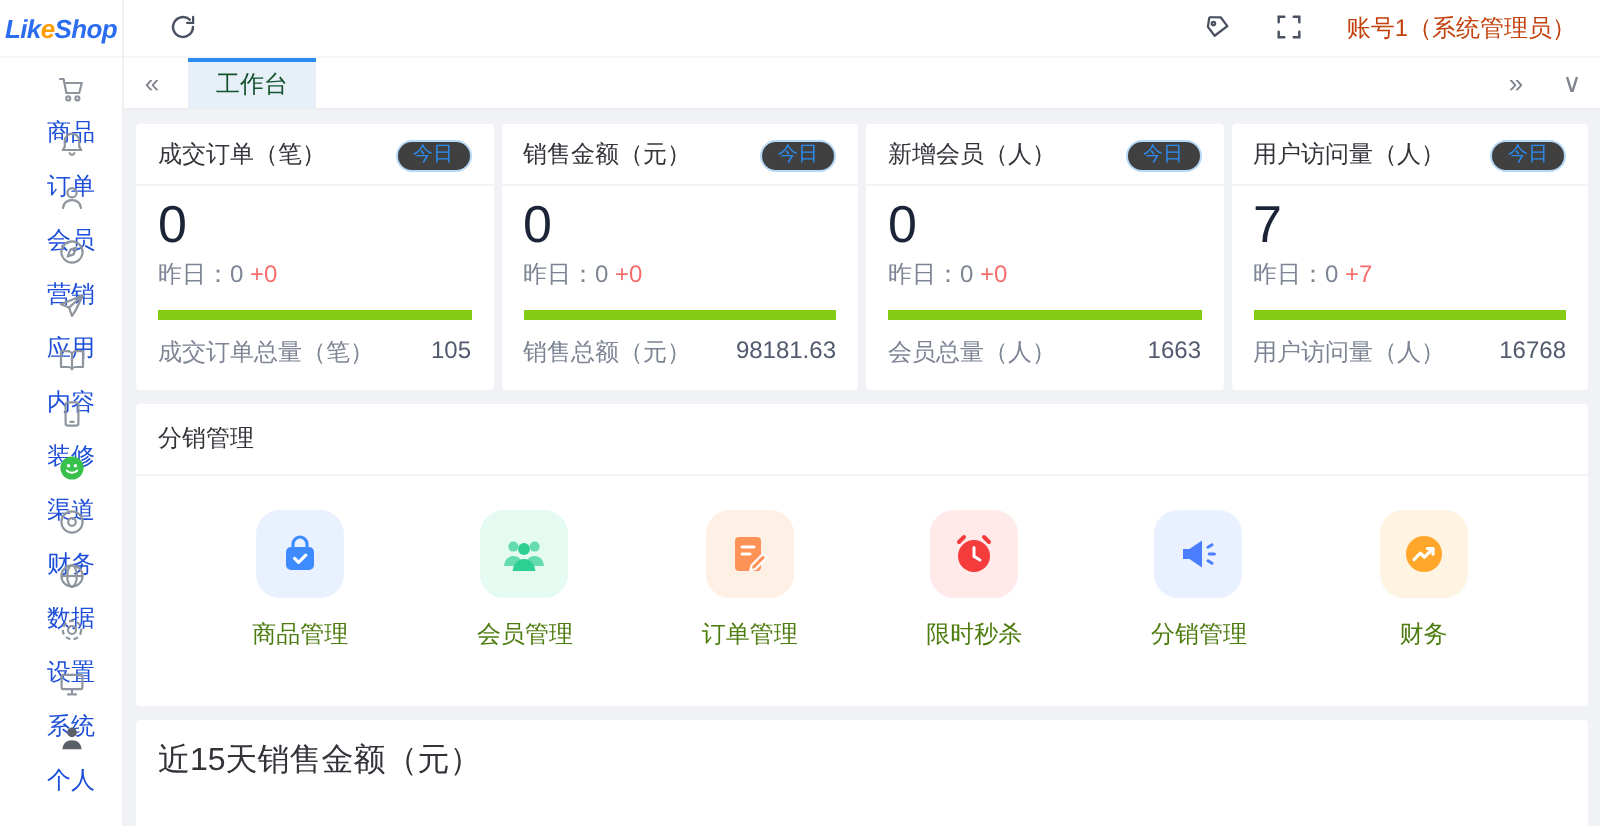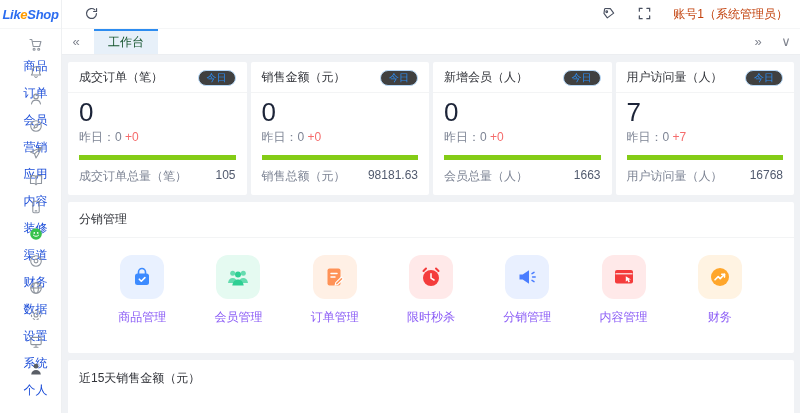--- a/index.html
+++ b/index.html
@@ -55,25 +55,25 @@
                margin:9px 11px 0; padding:8px 0 10px; border-top:5px solid #84cc16; }
   .stat-total { color:#515a6e; }
 
   
   .quick-card { margin-top:7px; }
   .sec-head { padding:9px 11px; font-size:12px; color:#32343a; border-bottom:1px solid #f3f4f5; }
   .quick-row { display:flex; padding:17px 26px 27px; }
   .quick-item { flex:1; display:flex; flex-direction:column; align-items:center; gap:10px; cursor:pointer; }
   .qicon { width:44px; height:44px; border-radius:12px; display:flex; align-items:center; justify-content:center; }
   .qicon svg { width:24px; height:24px; }
-  .quick-label { font-size:12px; color:#8b5cf6; white-space:nowrap; }
+  .quick-label { font-size:12px; color:#4d7c0f; white-space:nowrap; }
 
   
   .chart-card { margin-top:7px; height:160px; }
-  .chart-head { padding:10px 11px 0; font-size:12px; color:#32343a; }
+  .chart-head { padding:10px 11px 0; font-size:16px; color:#32343a; }
   .legend { margin:27px 0 0 56px; font-size:12px; color:#9aa0a9; display:inline-block; cursor:pointer; }
 </style>
 </head>
 <body>
 
 <div class="app">
 
   <div class="sidebar">
     <div class="logo">
         <span class="lb">Lik</span>
@@ -374,30 +374,20 @@
           <div class="quick-item">
             <span class="qicon" style="background-color: rgb(233, 240, 255); color: rgb(74, 125, 255);">
                 <svg viewBox="0 0 24 24">
                   <path d="M4.5 9.5v5h3.2l6.3 4.2V5.3L7.7 9.5z" fill="currentColor"></path>
                   <path d="M17 8.6l2-1.2M17.6 12h2.6M17 15.4l2 1.2" stroke="currentColor" stroke-width="1.5" stroke-linecap="round"></path>
                 </svg>
               </span>
             <span class="quick-label">分销管理</span>
           </div>
 
-          <div class="quick-item">
-            <span class="qicon" style="background-color: rgb(255, 233, 233); color: rgb(244, 60, 60);">
-                <svg viewBox="0 0 24 24">
-                  <rect x="3" y="5" width="18" height="13.5" rx="2" fill="currentColor"></rect>
-                  <path d="M3.5 8.8h17" stroke="#fff" stroke-width="1.1"></path>
-                  <path d="M13.8 11.2v5.6l1.6-1.6 1.1 2.2 1.4-.7-1.1-2.2h2.2z" fill="#fff"></path>
-                </svg>
-              </span>
-            <span class="quick-label">内容管理</span>
-          </div>
 
           <div class="quick-item">
             <span class="qicon" style="background-color: rgb(255, 243, 226); color: rgb(255, 166, 43);">
                 <svg viewBox="0 0 24 24">
                   <circle cx="12" cy="12" r="9" fill="currentColor"></circle>
                   <path d="M7 14.8l3.2-3.2 2 2 4.3-4.3" stroke="#fff" stroke-width="1.6" fill="none" stroke-linecap="round" stroke-linejoin="round"></path>
                   <path d="M13.7 9.3h2.8v2.8" stroke="#fff" stroke-width="1.6" fill="none" stroke-linecap="round" stroke-linejoin="round"></path>
                 </svg>
               </span>
             <span class="quick-label">财务</span>

